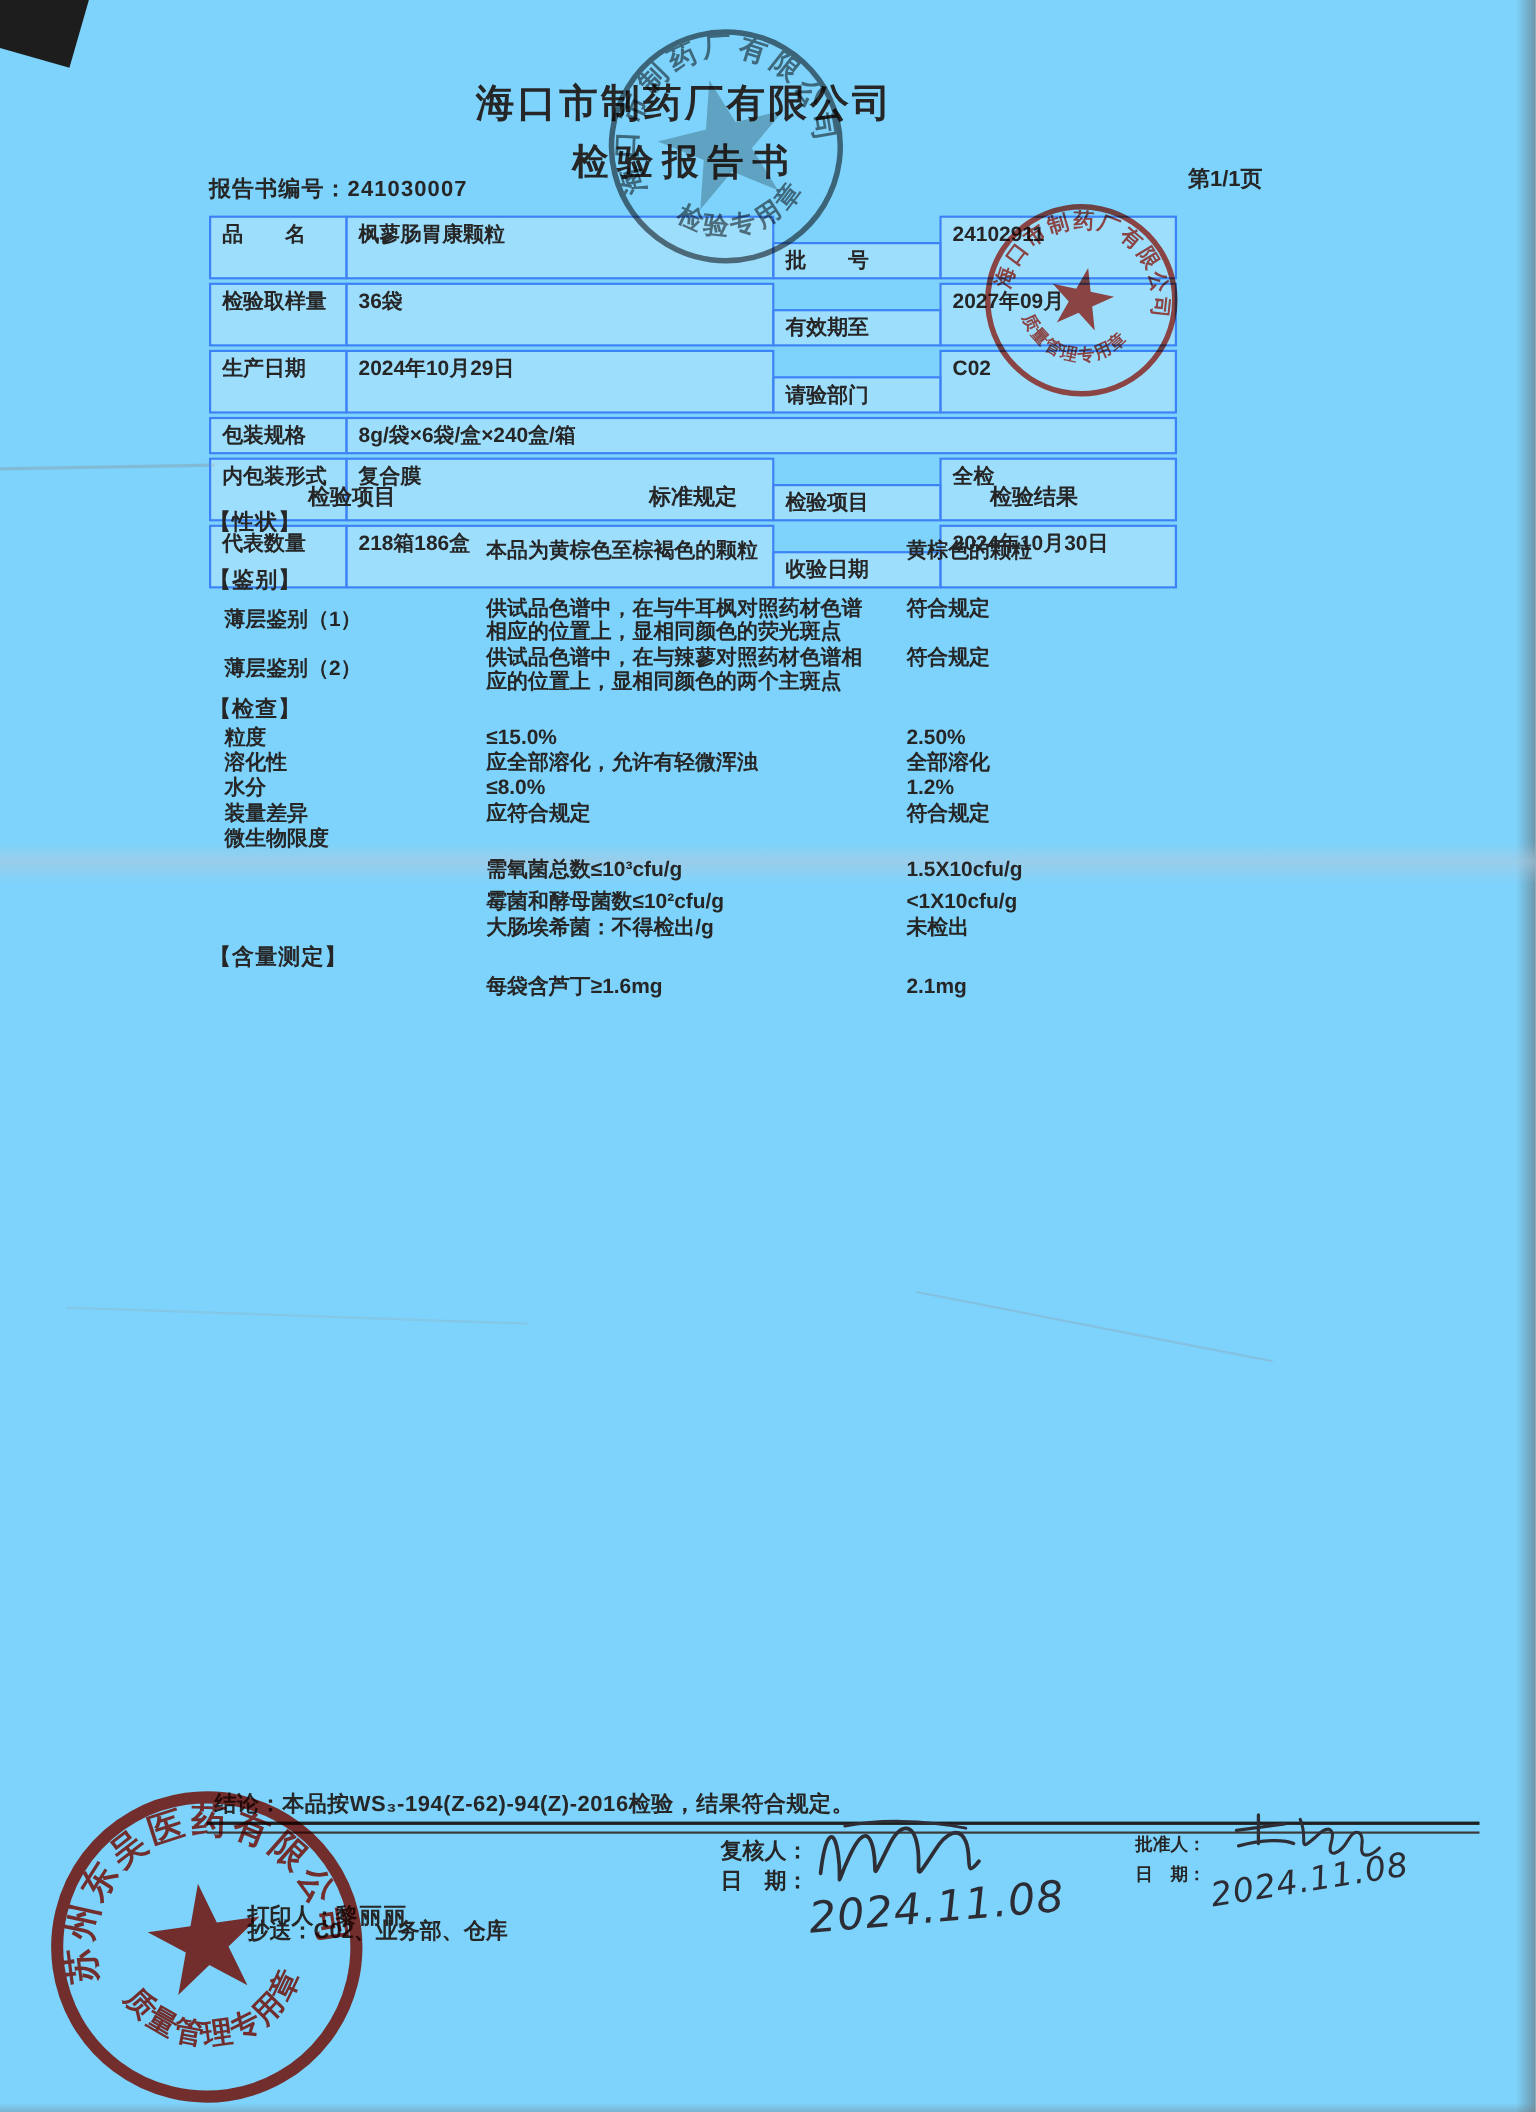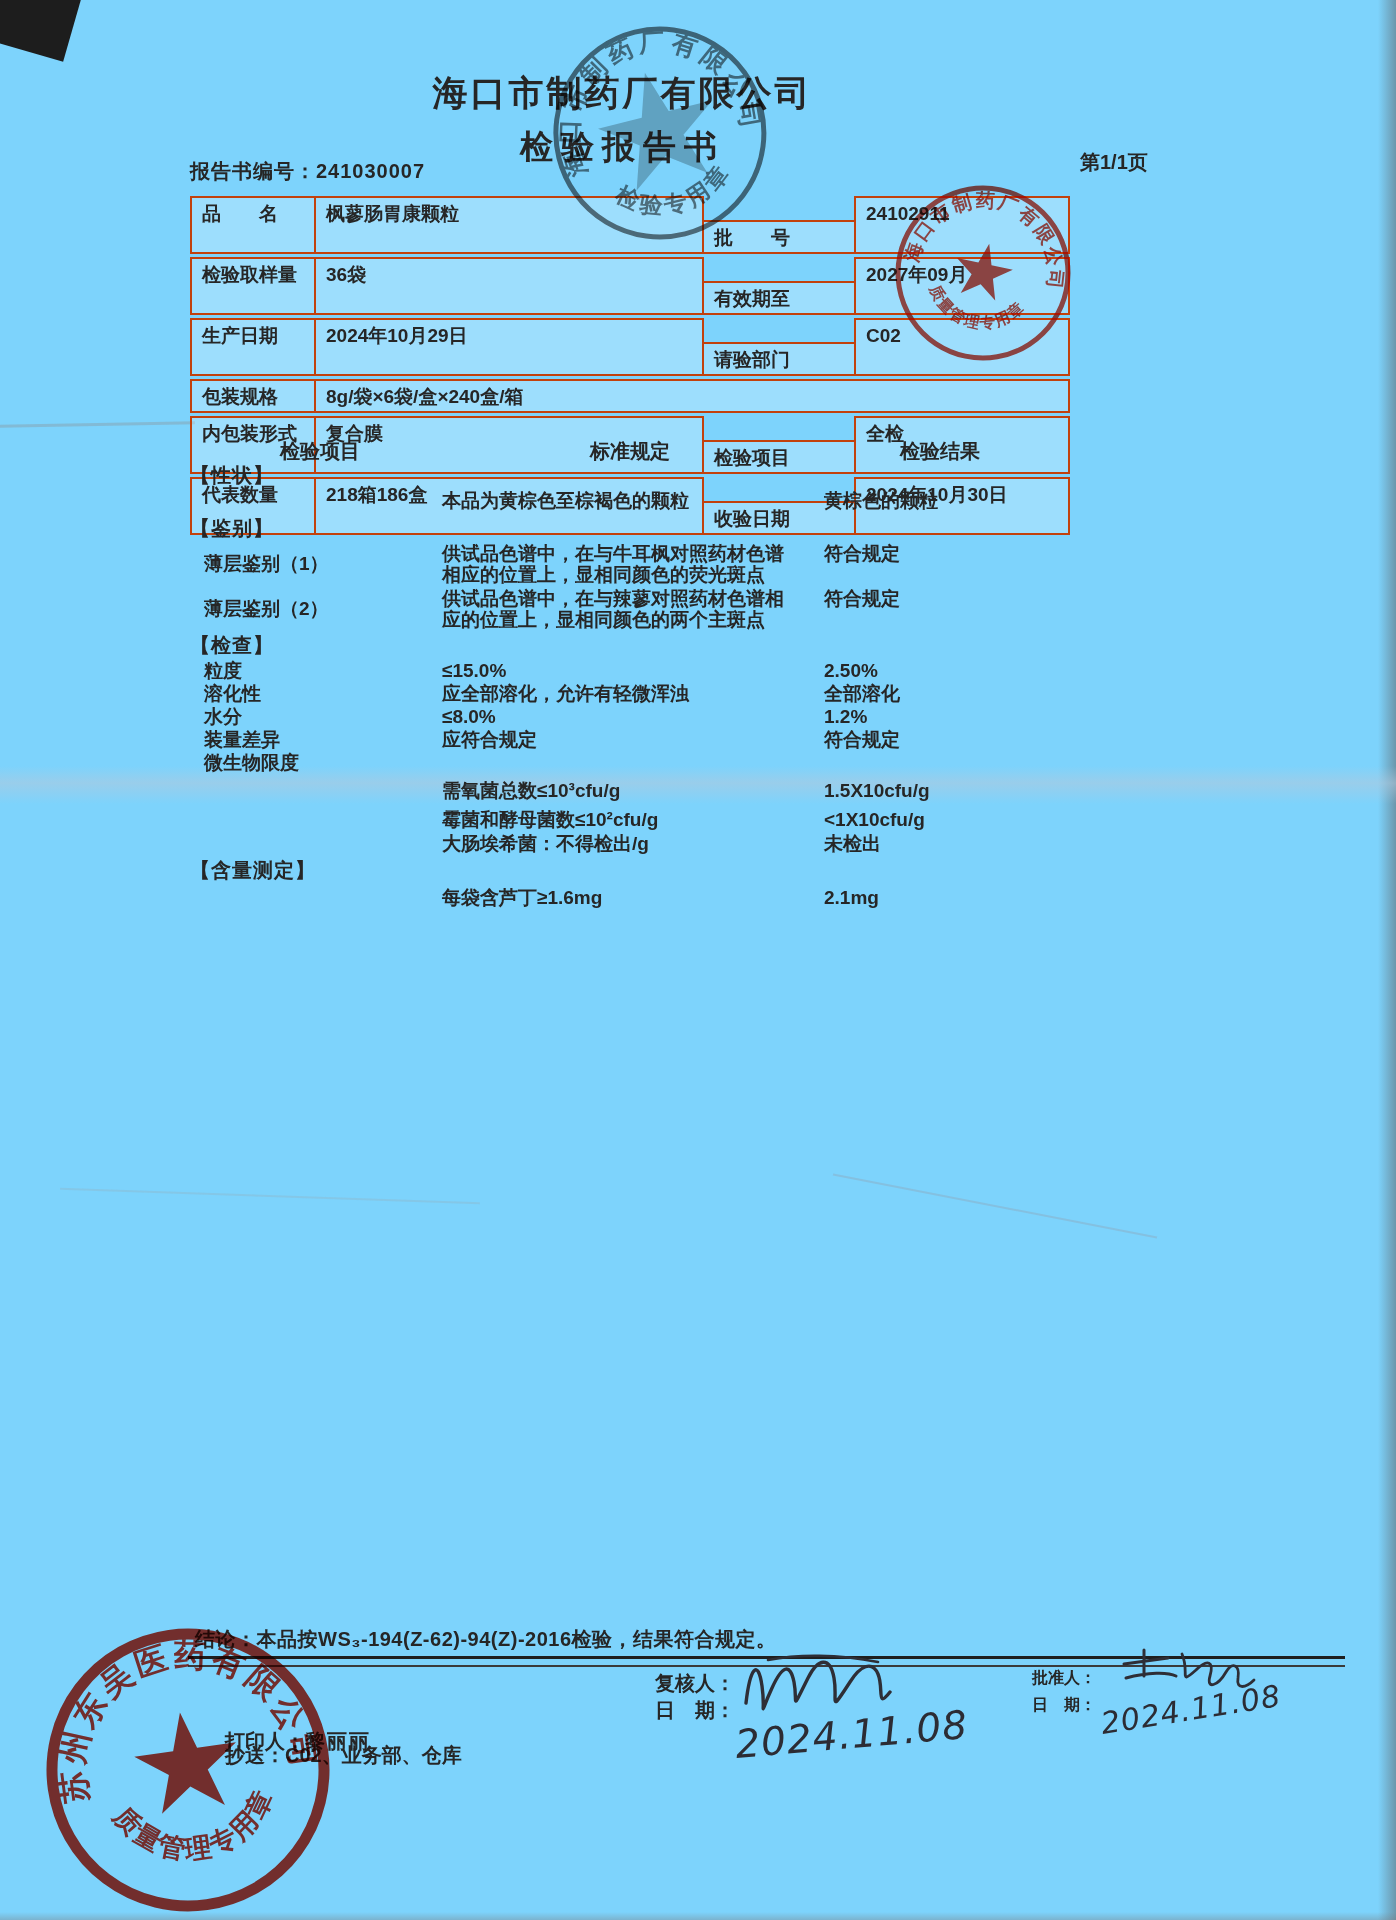--- a/index.html
+++ b/index.html
@@ -26,21 +26,21 @@
     background:rgba(160,160,160,.22);transform:rotate(2deg);}
   
   .title{position:absolute;left:350px;top:70px;width:545px;text-align:center;font-weight:700;}
   .title .t1{font-size:35px;letter-spacing:3px;}
   .title .t2{font-size:33px;letter-spacing:8px;margin-top:8px;}
   .report-no{position:absolute;left:190px;top:158px;font-size:20px;font-weight:700;letter-spacing:1px;}
   .page-no{position:absolute;left:1080px;top:149px;font-size:20px;font-weight:700;}
   
   .itable{position:absolute;left:190px;top:196px;width:880px;font-size:19px;font-weight:700;}
   .trow{display:flex;margin-bottom:3px;}
-  .cell{border:2px solid #c2410c;padding:4px 8px 3px 10px;line-height:23px;background:rgba(255,255,255,.25);}
+  .cell{border:2px solid #3b82f6;padding:4px 8px 3px 10px;line-height:23px;background:rgba(255,255,255,.25);}
   .cl1{width:104px;}
   .cv1{width:368px;margin-left:-2px;}
   .cl2{width:132px;margin-left:-2px;margin-top:24px;}
   .cv2{flex:1;margin-left:-2px;}
   .cv-span{flex:1;margin-left:-2px;}
   
   .rhead{position:absolute;left:190px;top:438px;width:880px;display:flex;font-size:20px;font-weight:700;}
   .rhead .h1{width:260px;text-align:center;}
   .rhead .h2{width:360px;text-align:center;}
   .rhead .h3{width:260px;text-align:center;}

